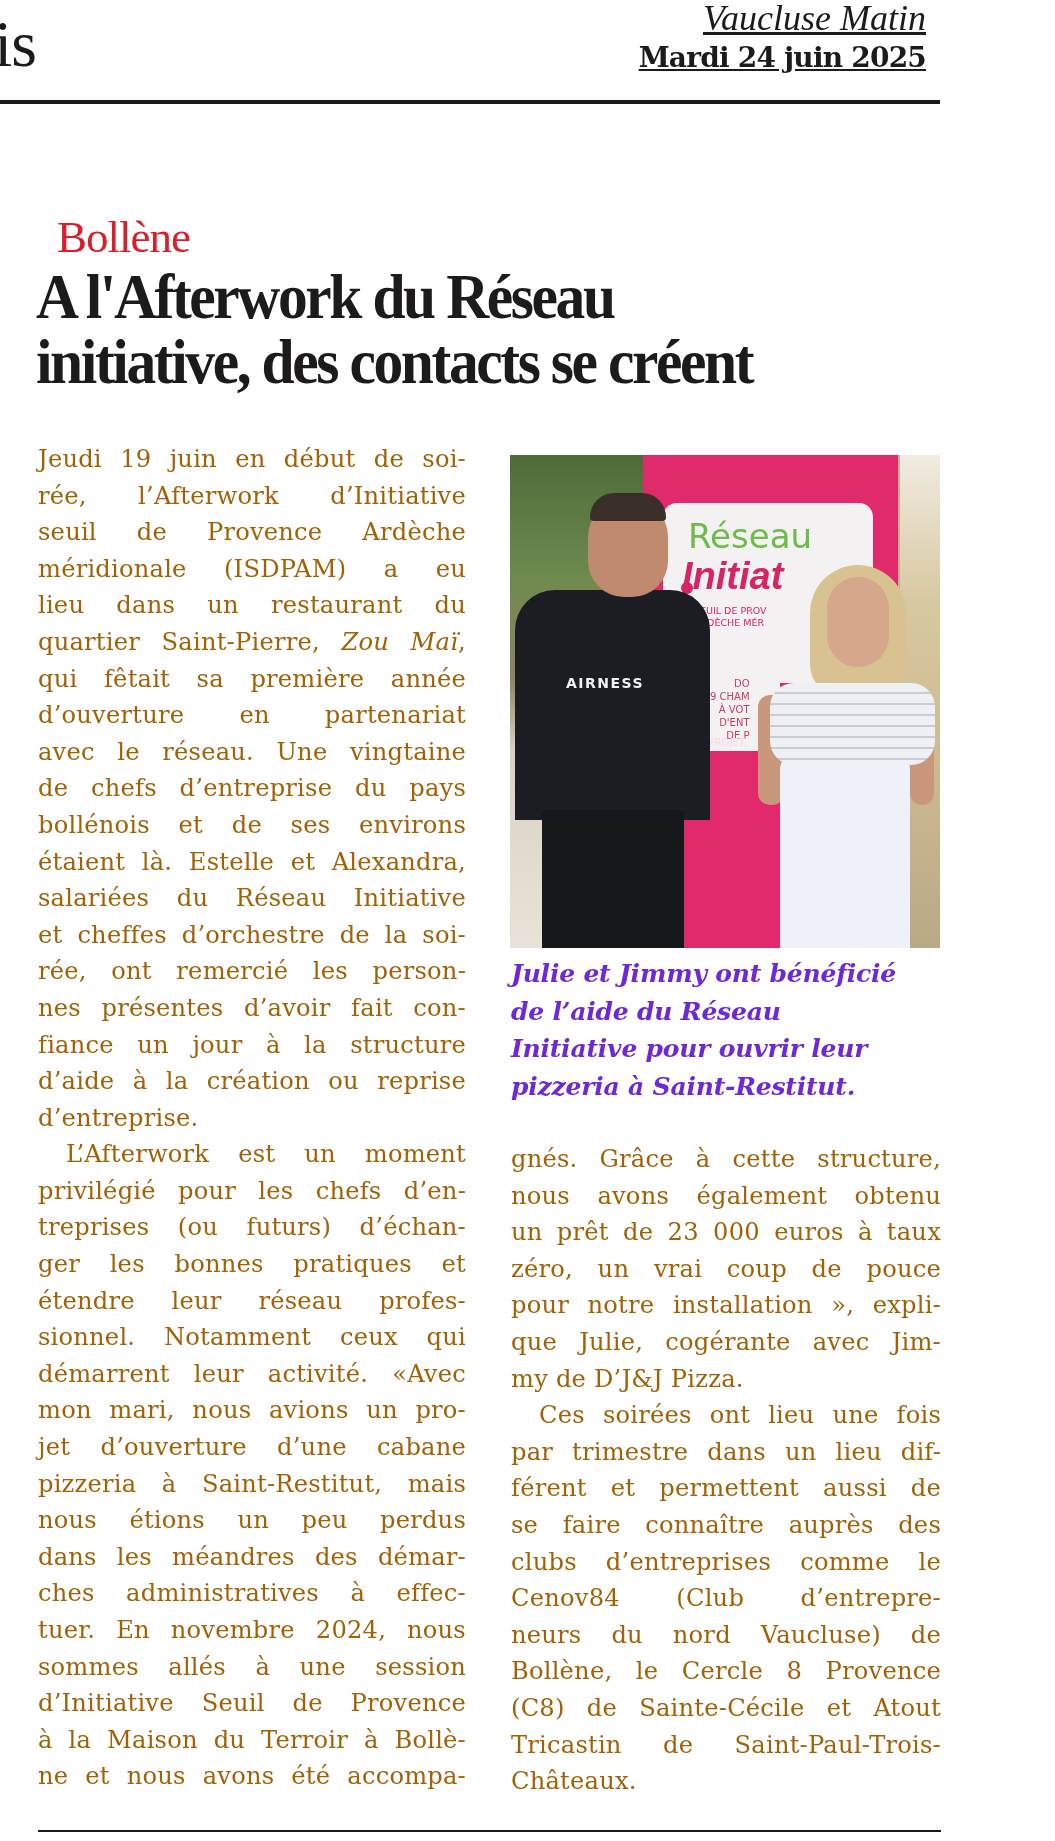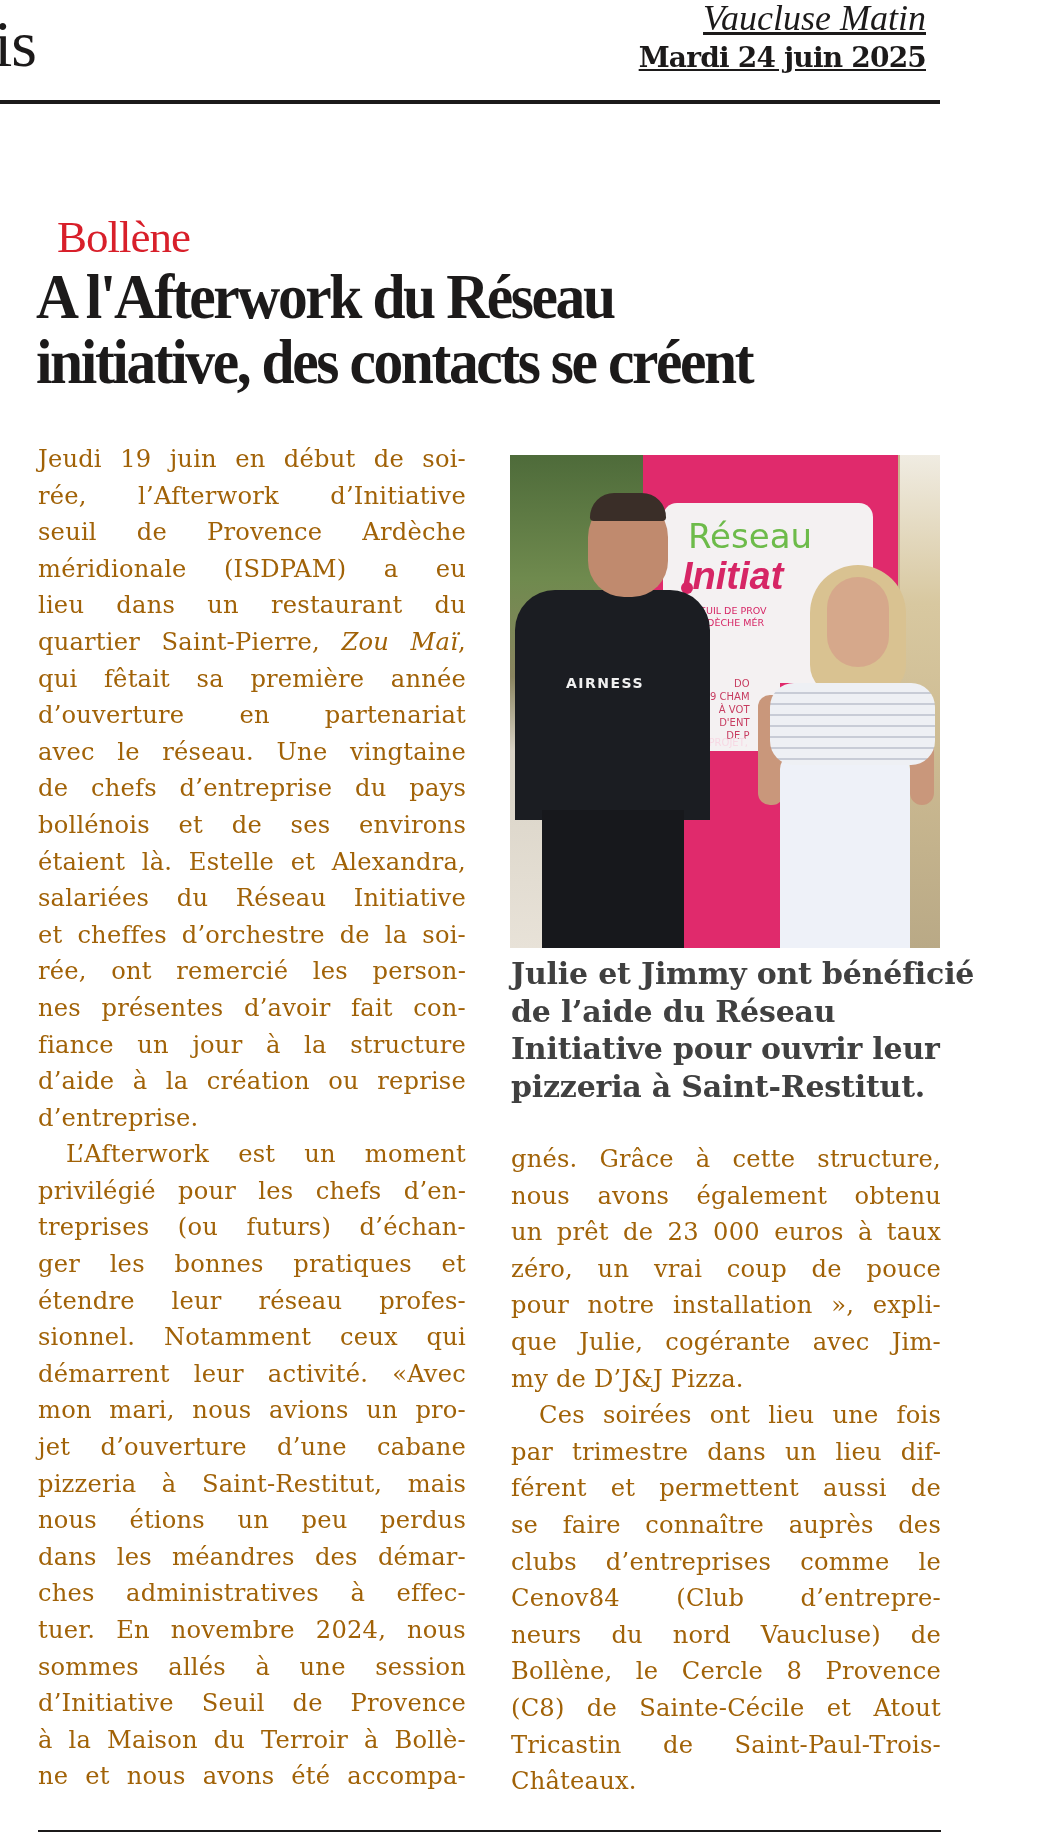--- a/index.html
+++ b/index.html
@@ -81,21 +81,21 @@
     .photo .woman-head { position: absolute; left: 317px; top: 122px; width: 62px; height: 90px; border-radius: 31px; background: #d6a88b; }
     .photo .woman-hair { position: absolute; left: 300px; top: 110px; width: 96px; height: 130px; border-radius: 48px 48px 30px 30px; background: #d9c291; z-index: 0; }
     .photo .woman-top { position: absolute; left: 260px; top: 228px; width: 165px; height: 82px; border-radius: 24px; background: repeating-linear-gradient(180deg, #eef0f4 0 9px, #c8ccd6 9px 11px); }
     .photo .woman-pants { position: absolute; left: 270px; top: 300px; width: 130px; height: 193px; background: #eef1f8; border-radius: 14px 14px 0 0; }
     .photo .woman-arm { position: absolute; left: 248px; top: 240px; width: 26px; height: 110px; border-radius: 12px; background: #c9977b; }
     .photo .woman-arm2 { position: absolute; left: 400px; top: 240px; width: 24px; height: 110px; border-radius: 12px; background: #c9977b; }
 
     .caption {
       position: absolute; left: 511px; top: 955px; width: 440px;
       font-family: "DejaVu Serif", serif; font-weight: bold;
-      font-size: 30px; line-height: 37.7px; color: #404040; letter-spacing: -0.2px;
+      font-size: 25px; line-height: 37.7px; color: #6d28d9; letter-spacing: -0.2px; font-style: italic;
     }
     .caption span { display: block; white-space: nowrap; }
 
     .bottom-rule { position: absolute; left: 38px; top: 1830px; width: 903px; height: 2px; background: #1c1a1a; }
   </style>
 </head>
 <body>
 
 <div class="page-frag">is</div>
 

